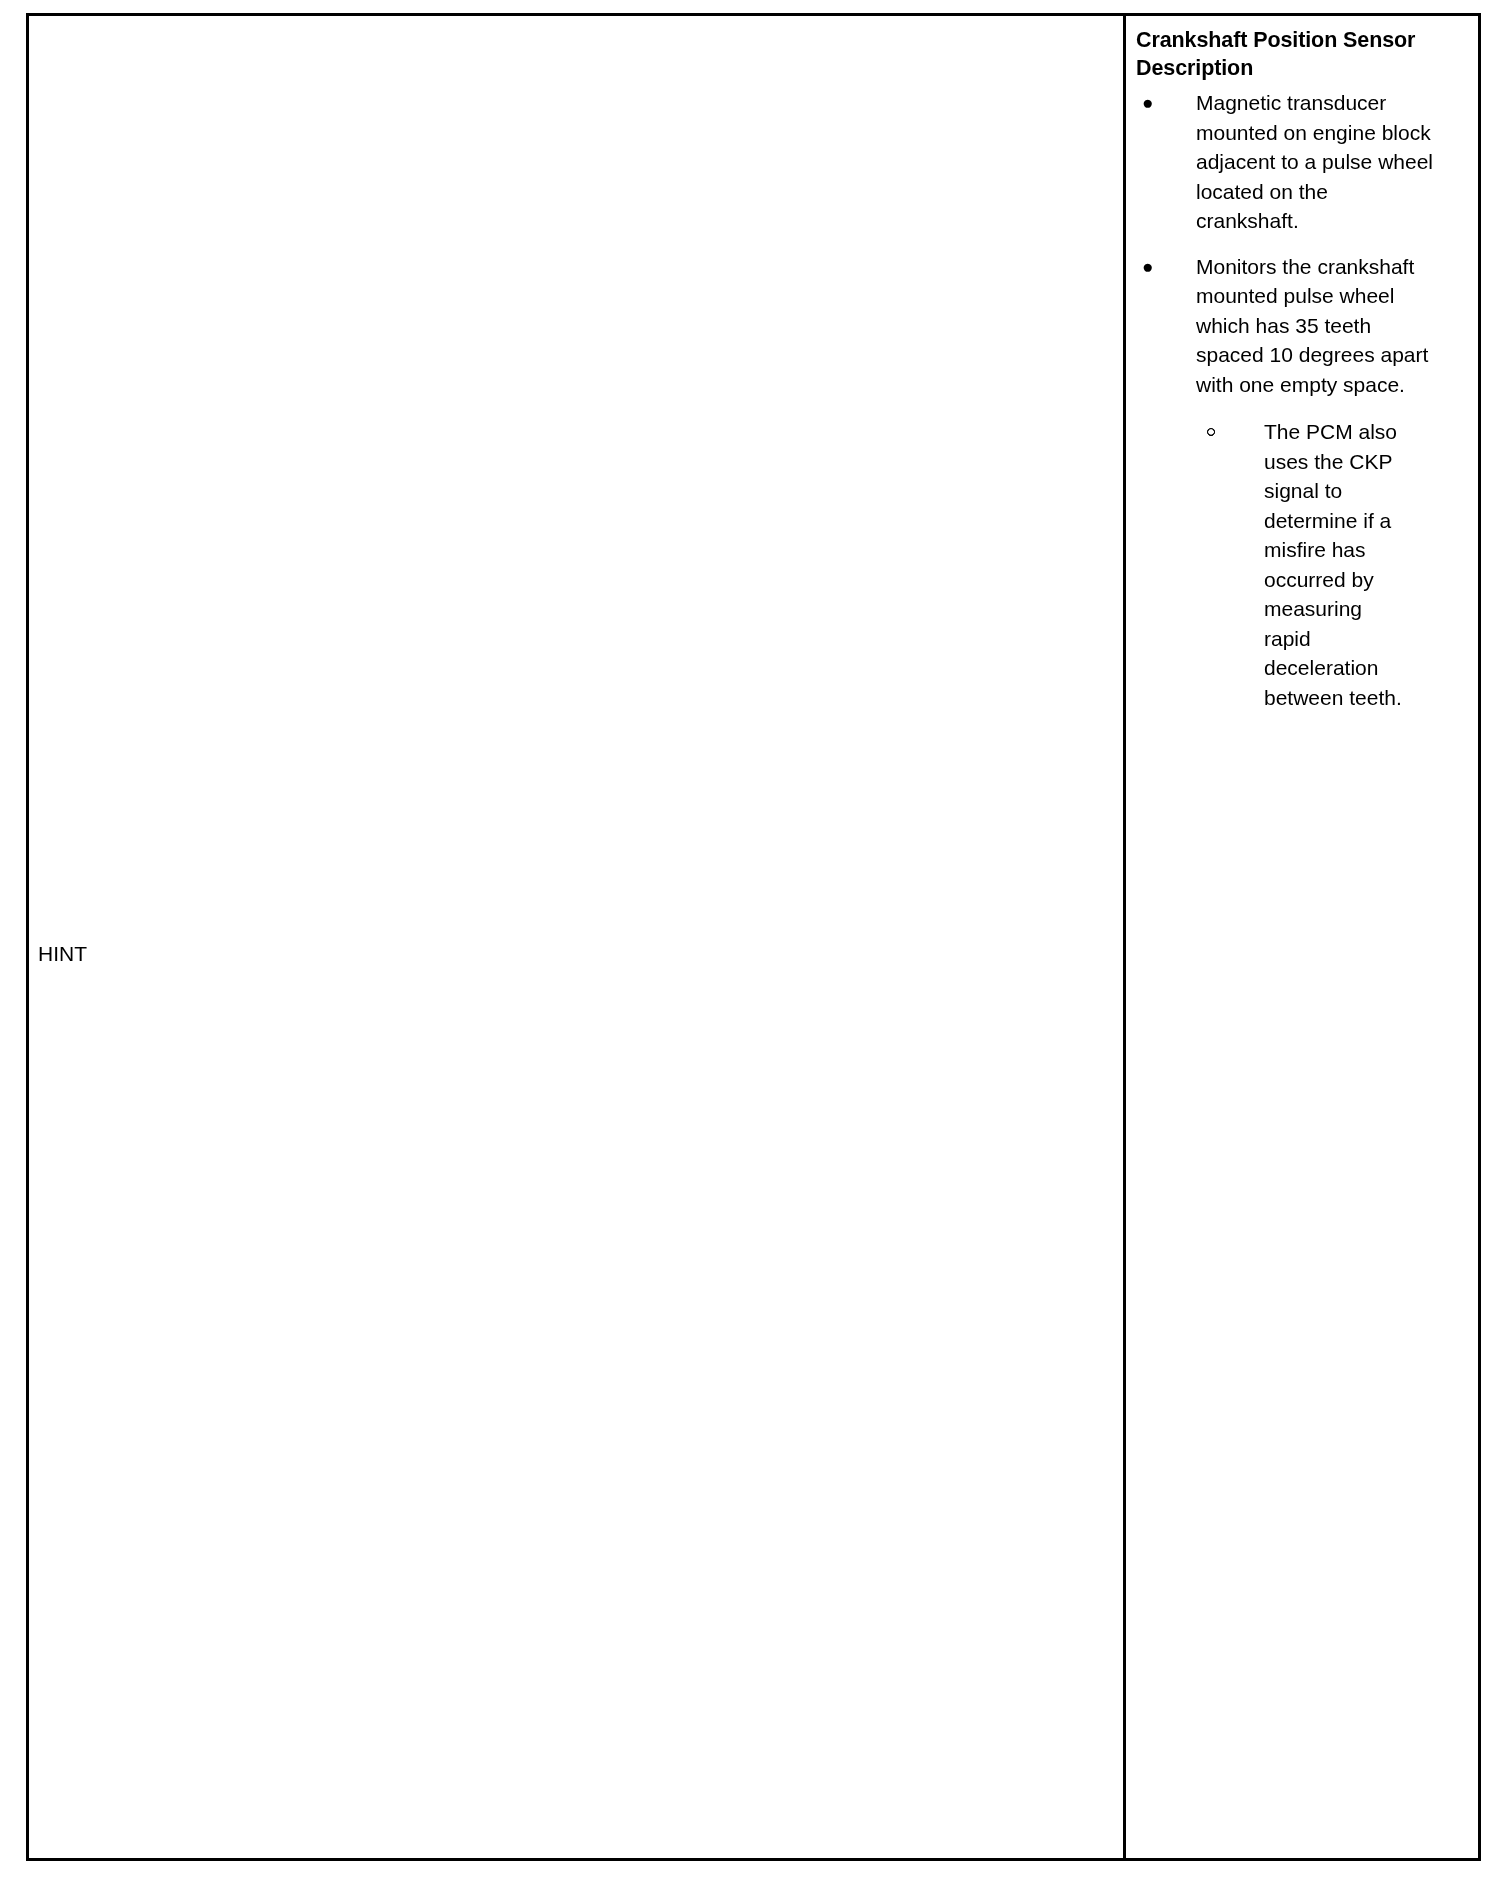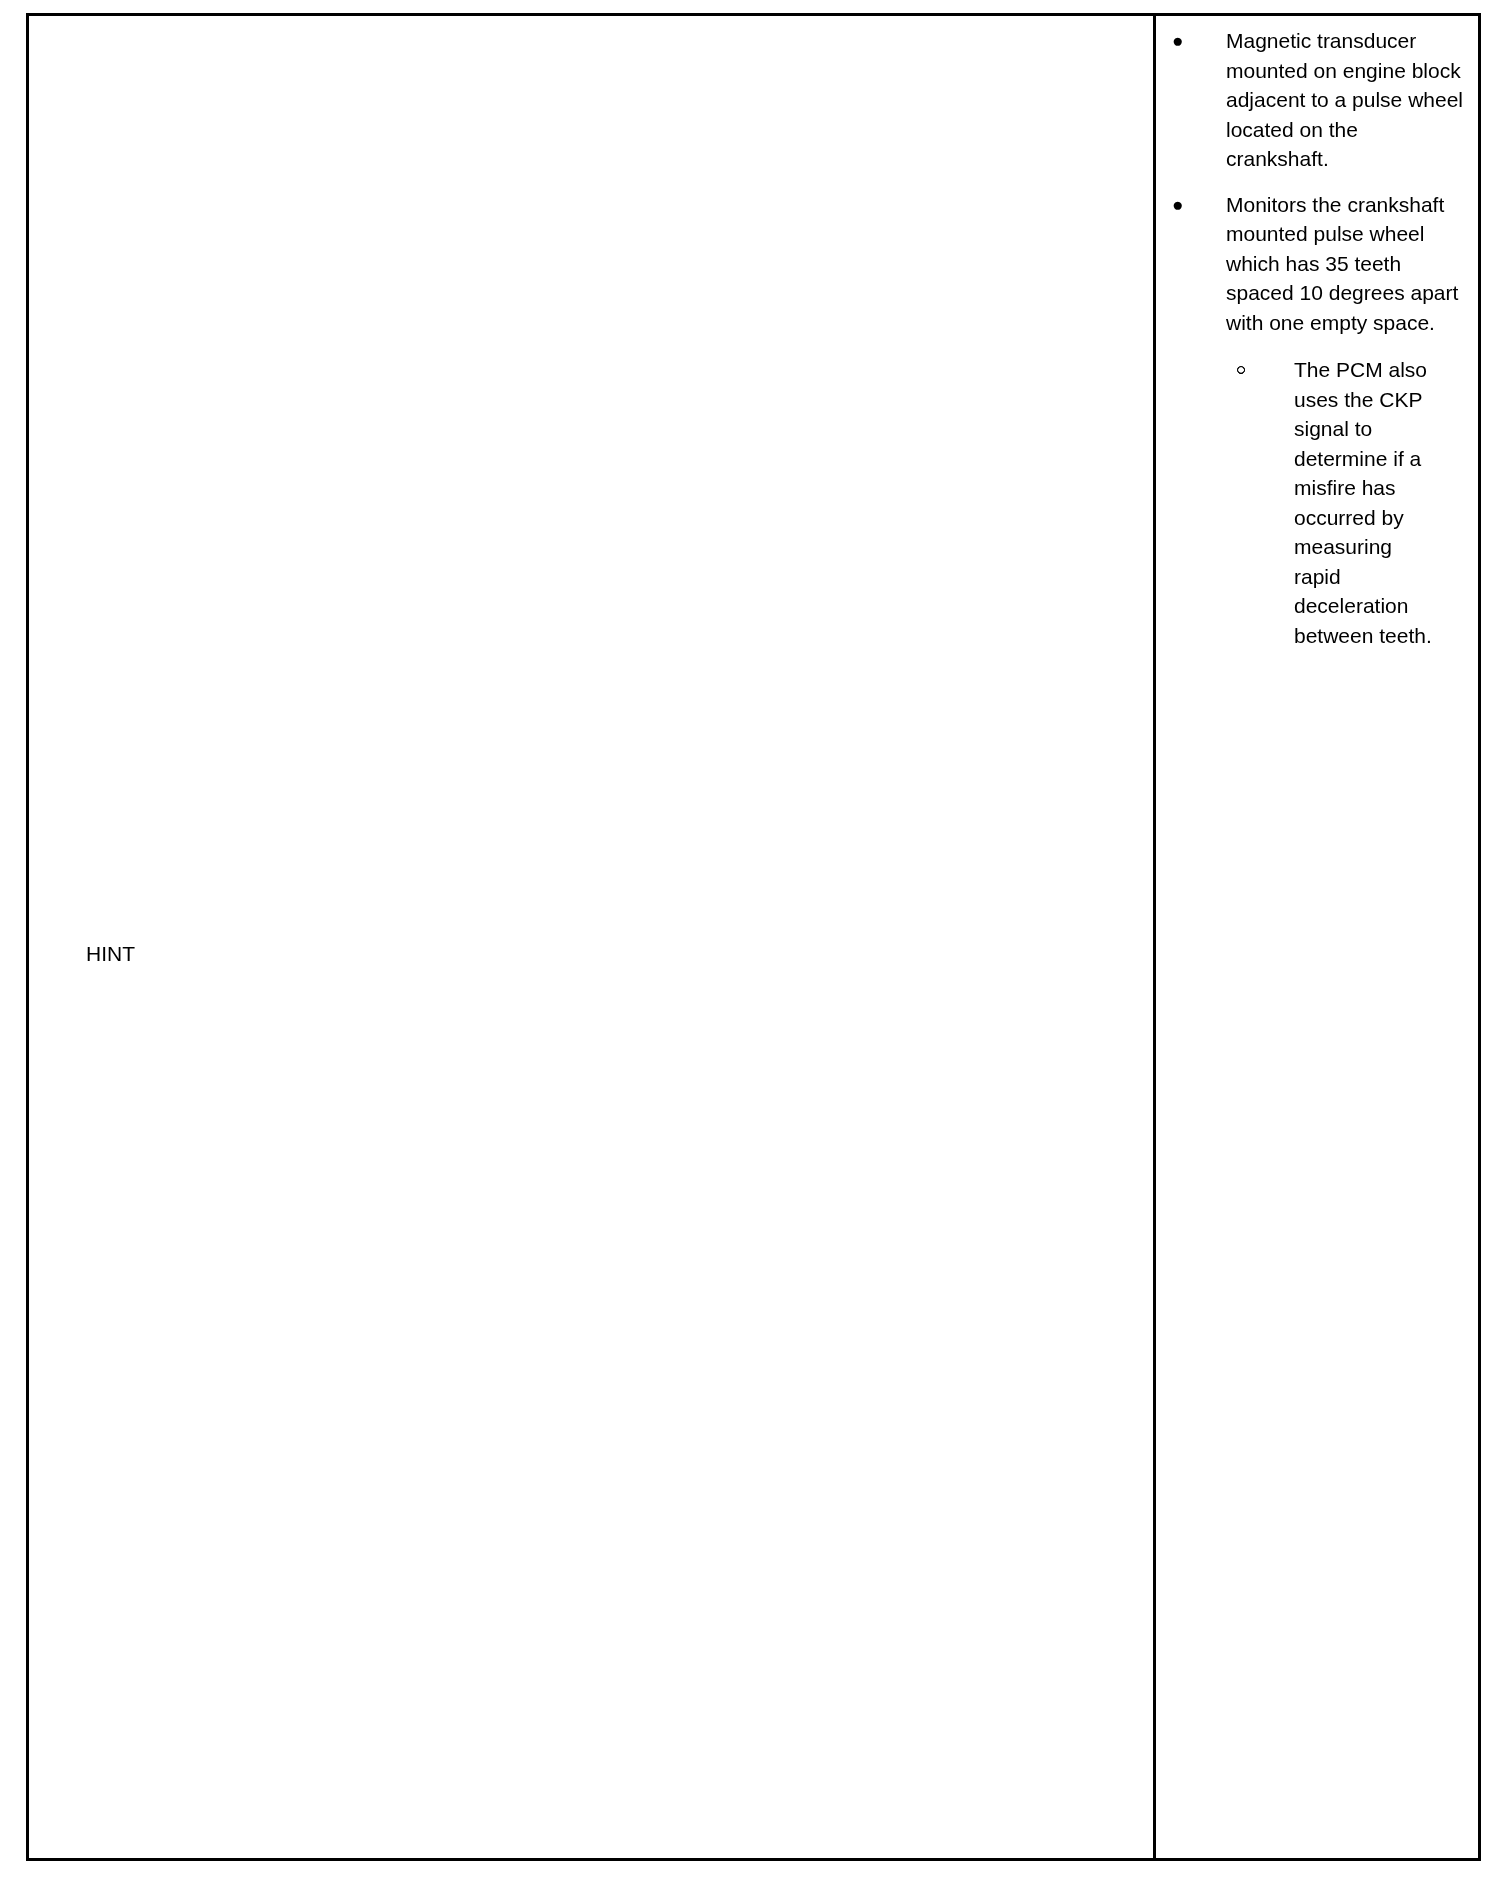--- a/index.html
+++ b/index.html
@@ -36,21 +36,20 @@
     display: flex;
     flex-direction: row;
   }
 
   .cell-left {
     width: 1113px;
     box-sizing: border-box;
     border-right: 3px solid #000000;
     position: relative;
     padding: 16px;
-    margin-left: 48px;
   }
 
   .hint-label {
     position: absolute;
     left: 9px;
     top: 925px;
     font-size: 21px;
     line-height: 25px;
     white-space: nowrap;
   }
@@ -124,20 +123,21 @@
 <body>
 
 <div class="page">
   <div class="doc-table">
 
     <div class="cell-left">
       <div class="hint-label">HINT</div>
     </div>
 
     <div class="cell-right">
+      <div class="desc-title">Crankshaft Position Sensor Description</div>
 
       <ul class="level1">
         <li>
           <span class="b-dot">●</span>
           <span class="li-text">Magnetic transducer mounted on engine block adjacent to a pulse wheel located on the crankshaft.</span>
         </li>
 
         <li>
           <span class="b-dot">●</span>
           <span class="li-text">Monitors the crankshaft mounted pulse wheel which has 35 teeth spaced 10 degrees apart with one empty space.</span>

